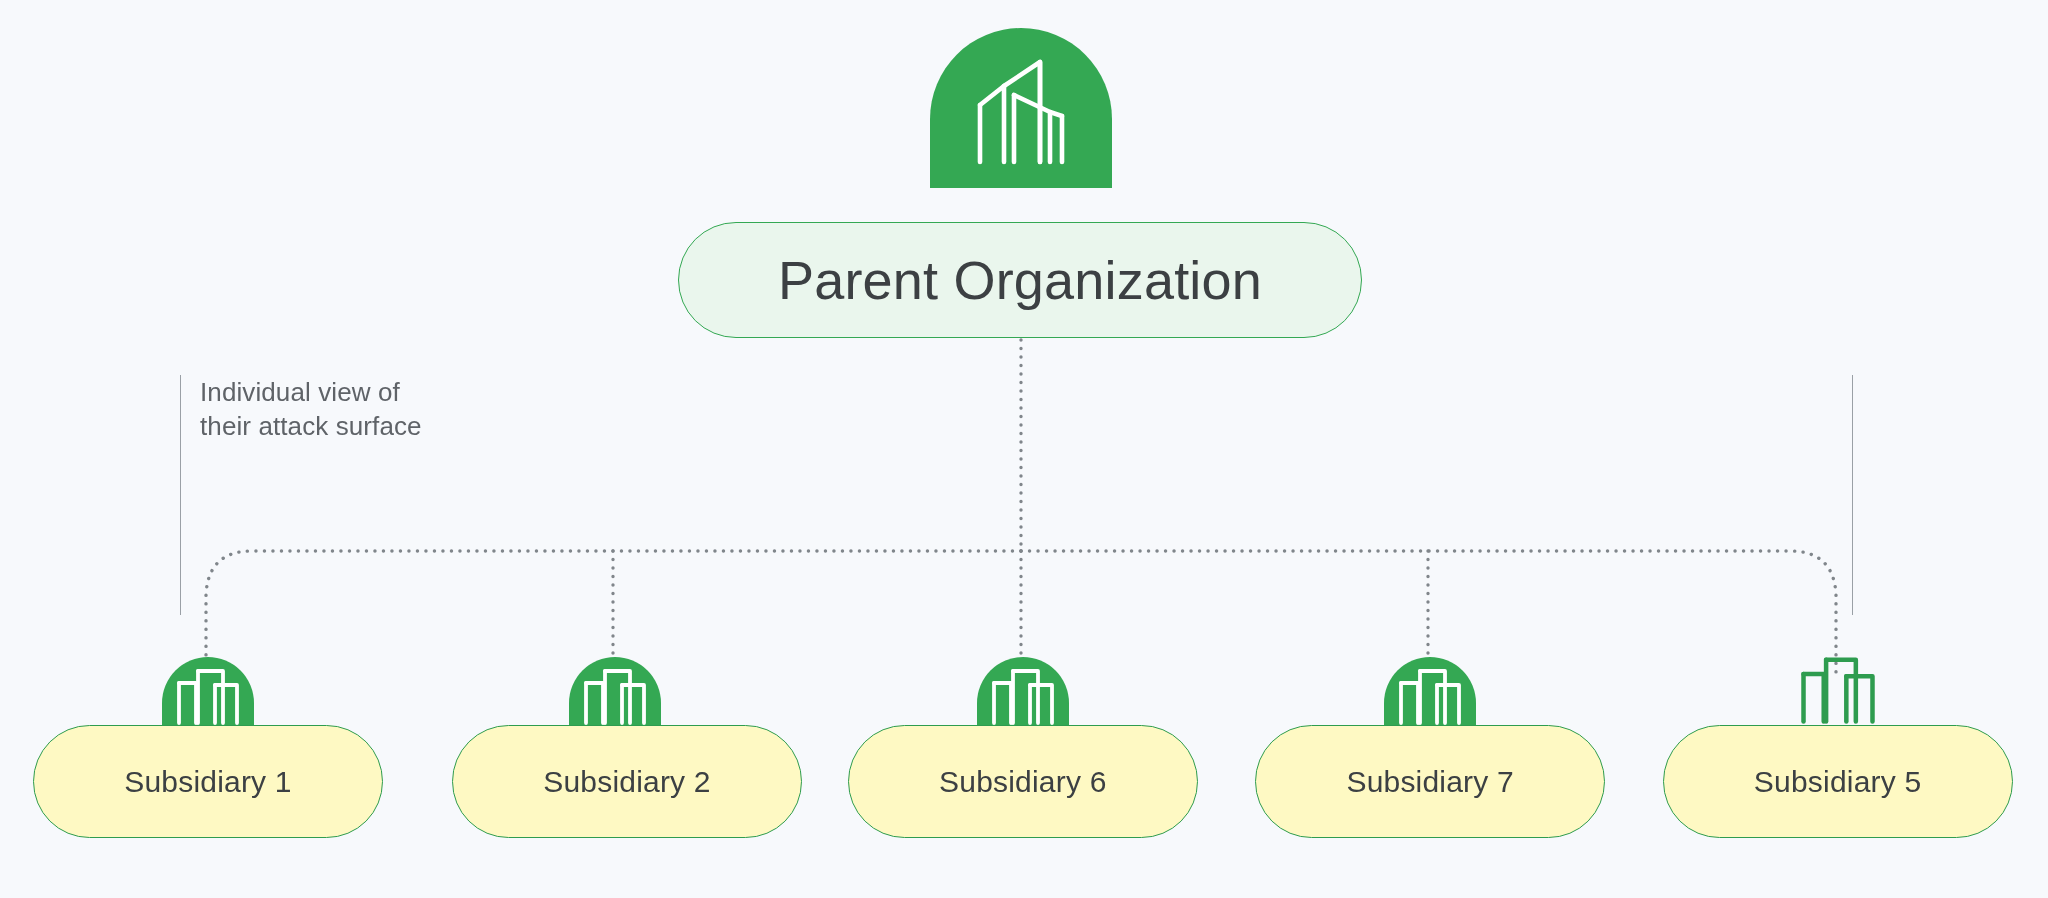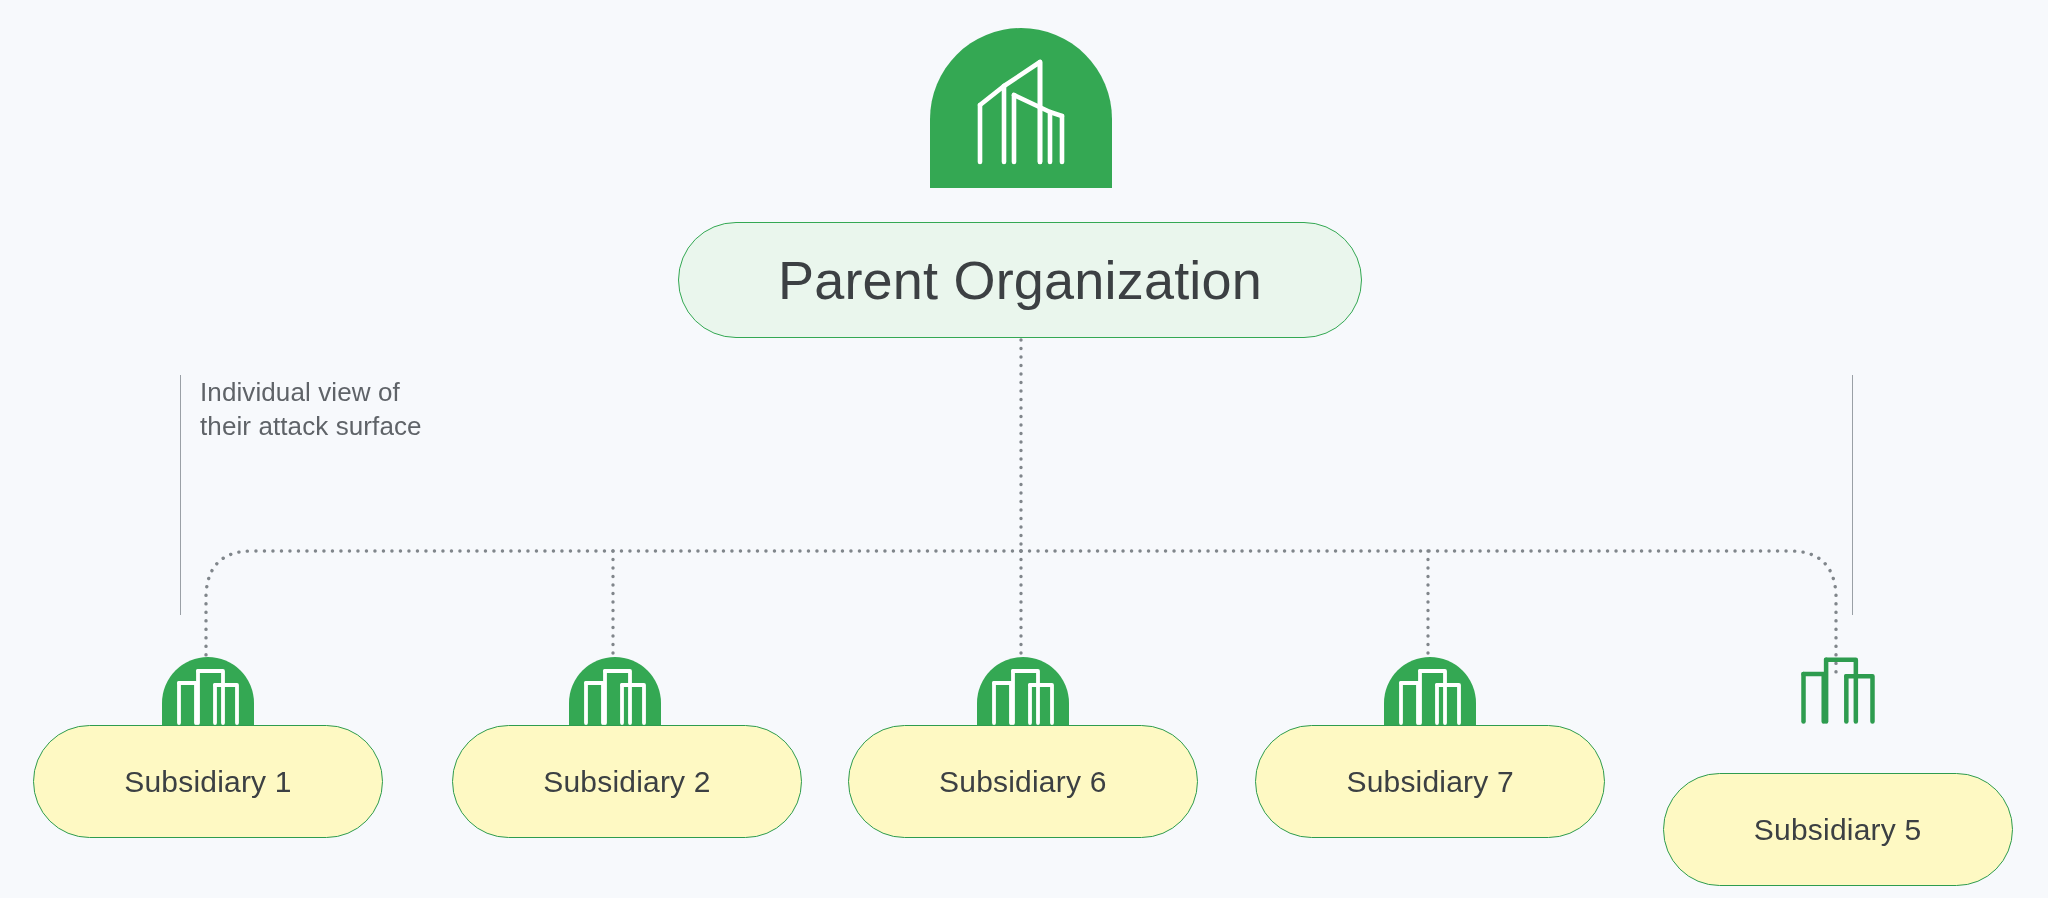--- a/index.html
+++ b/index.html
@@ -252,19 +252,19 @@
       <g fill="none" stroke="#2e9c4f" stroke-width="3.8" stroke-linejoin="round" stroke-linecap="round">
         <path d="M8,26 L8,66"></path>
         <path d="M8,26 L25,26 L25,66"></path>
         <path d="M27,14 L27,66"></path>
         <path d="M27,14 L52,14 L52,66"></path>
         <path d="M44,28 L66,28 L66,66"></path>
         <path d="M44,28 L44,66"></path>
       </g>
     </svg>
         </div>
-        <div class="pill sub-pill" style="left: 1662.6px; top: 725px; margin-top: 48px;">
+        <div class="pill sub-pill" style="left: 1662.6px; top: 725px;">
           <span class="sub-pill-text">Subsidiary 5</span>
         </div>
       </div>
     </div>
 
 </div>
 
 </body></html>

